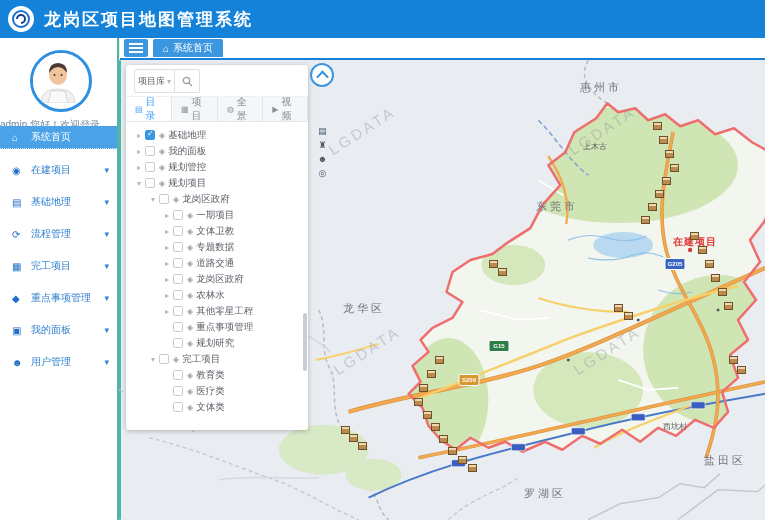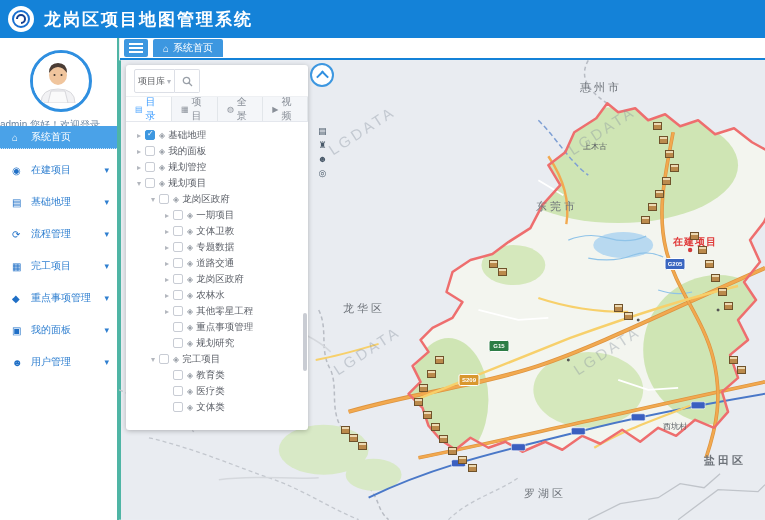--- a/index.html
+++ b/index.html
@@ -232,21 +232,21 @@
     </svg>
 
     <div class="map-overlays">
         <span class="wm" style="left: 205px; top: 62px;">LGDATA</span>
         <span class="wm" style="left: 445px; top: 62px;">LGDATA</span>
         <span class="wm" style="left: 210px; top: 282px;">LGDATA</span>
         <span class="wm" style="left: 450px; top: 282px;">LGDATA</span>
         <span class="map-label city" style="left: 482px; top: 27px;">惠州市</span>
         <span class="map-label city" style="left: 438px; top: 146px;">东莞市</span>
         <span class="map-label city" style="left: 245px; top: 248px; font-family: Liberation Mono, monospace;">龙华区</span>
-        <span class="map-label city" style="left: 606px; top: 400px; font-weight: bold;">盐田区</span>
+        <span class="map-label city" style="left: 606px; top: 400px;">盐田区</span>
         <span class="map-label city" style="left: 426px; top: 433px; font-family: Liberation Serif, serif;">罗湖区</span>
         <span class="map-label gov" style="left: 576px; top: 182px;">在建项目</span>
         <span class="map-label village" style="left: 476px; top: 86px;">上木古</span>
         <span class="map-label village" style="left: 556px; top: 366px;">西坑村</span>
         <span class="shield green" style="left: 380px; top: 286px;">G15</span>
         <span class="shield blue" style="left: 556px; top: 204px;">G205</span>
         <span class="shield orange" style="left: 350px; top: 320px;">S209</span>
         <span class="pm" style="left: 534px; top: 62px;"></span>
         <span class="pm" style="left: 540px; top: 76px;"></span>
         <span class="pm" style="left: 546px; top: 90px;"></span>

